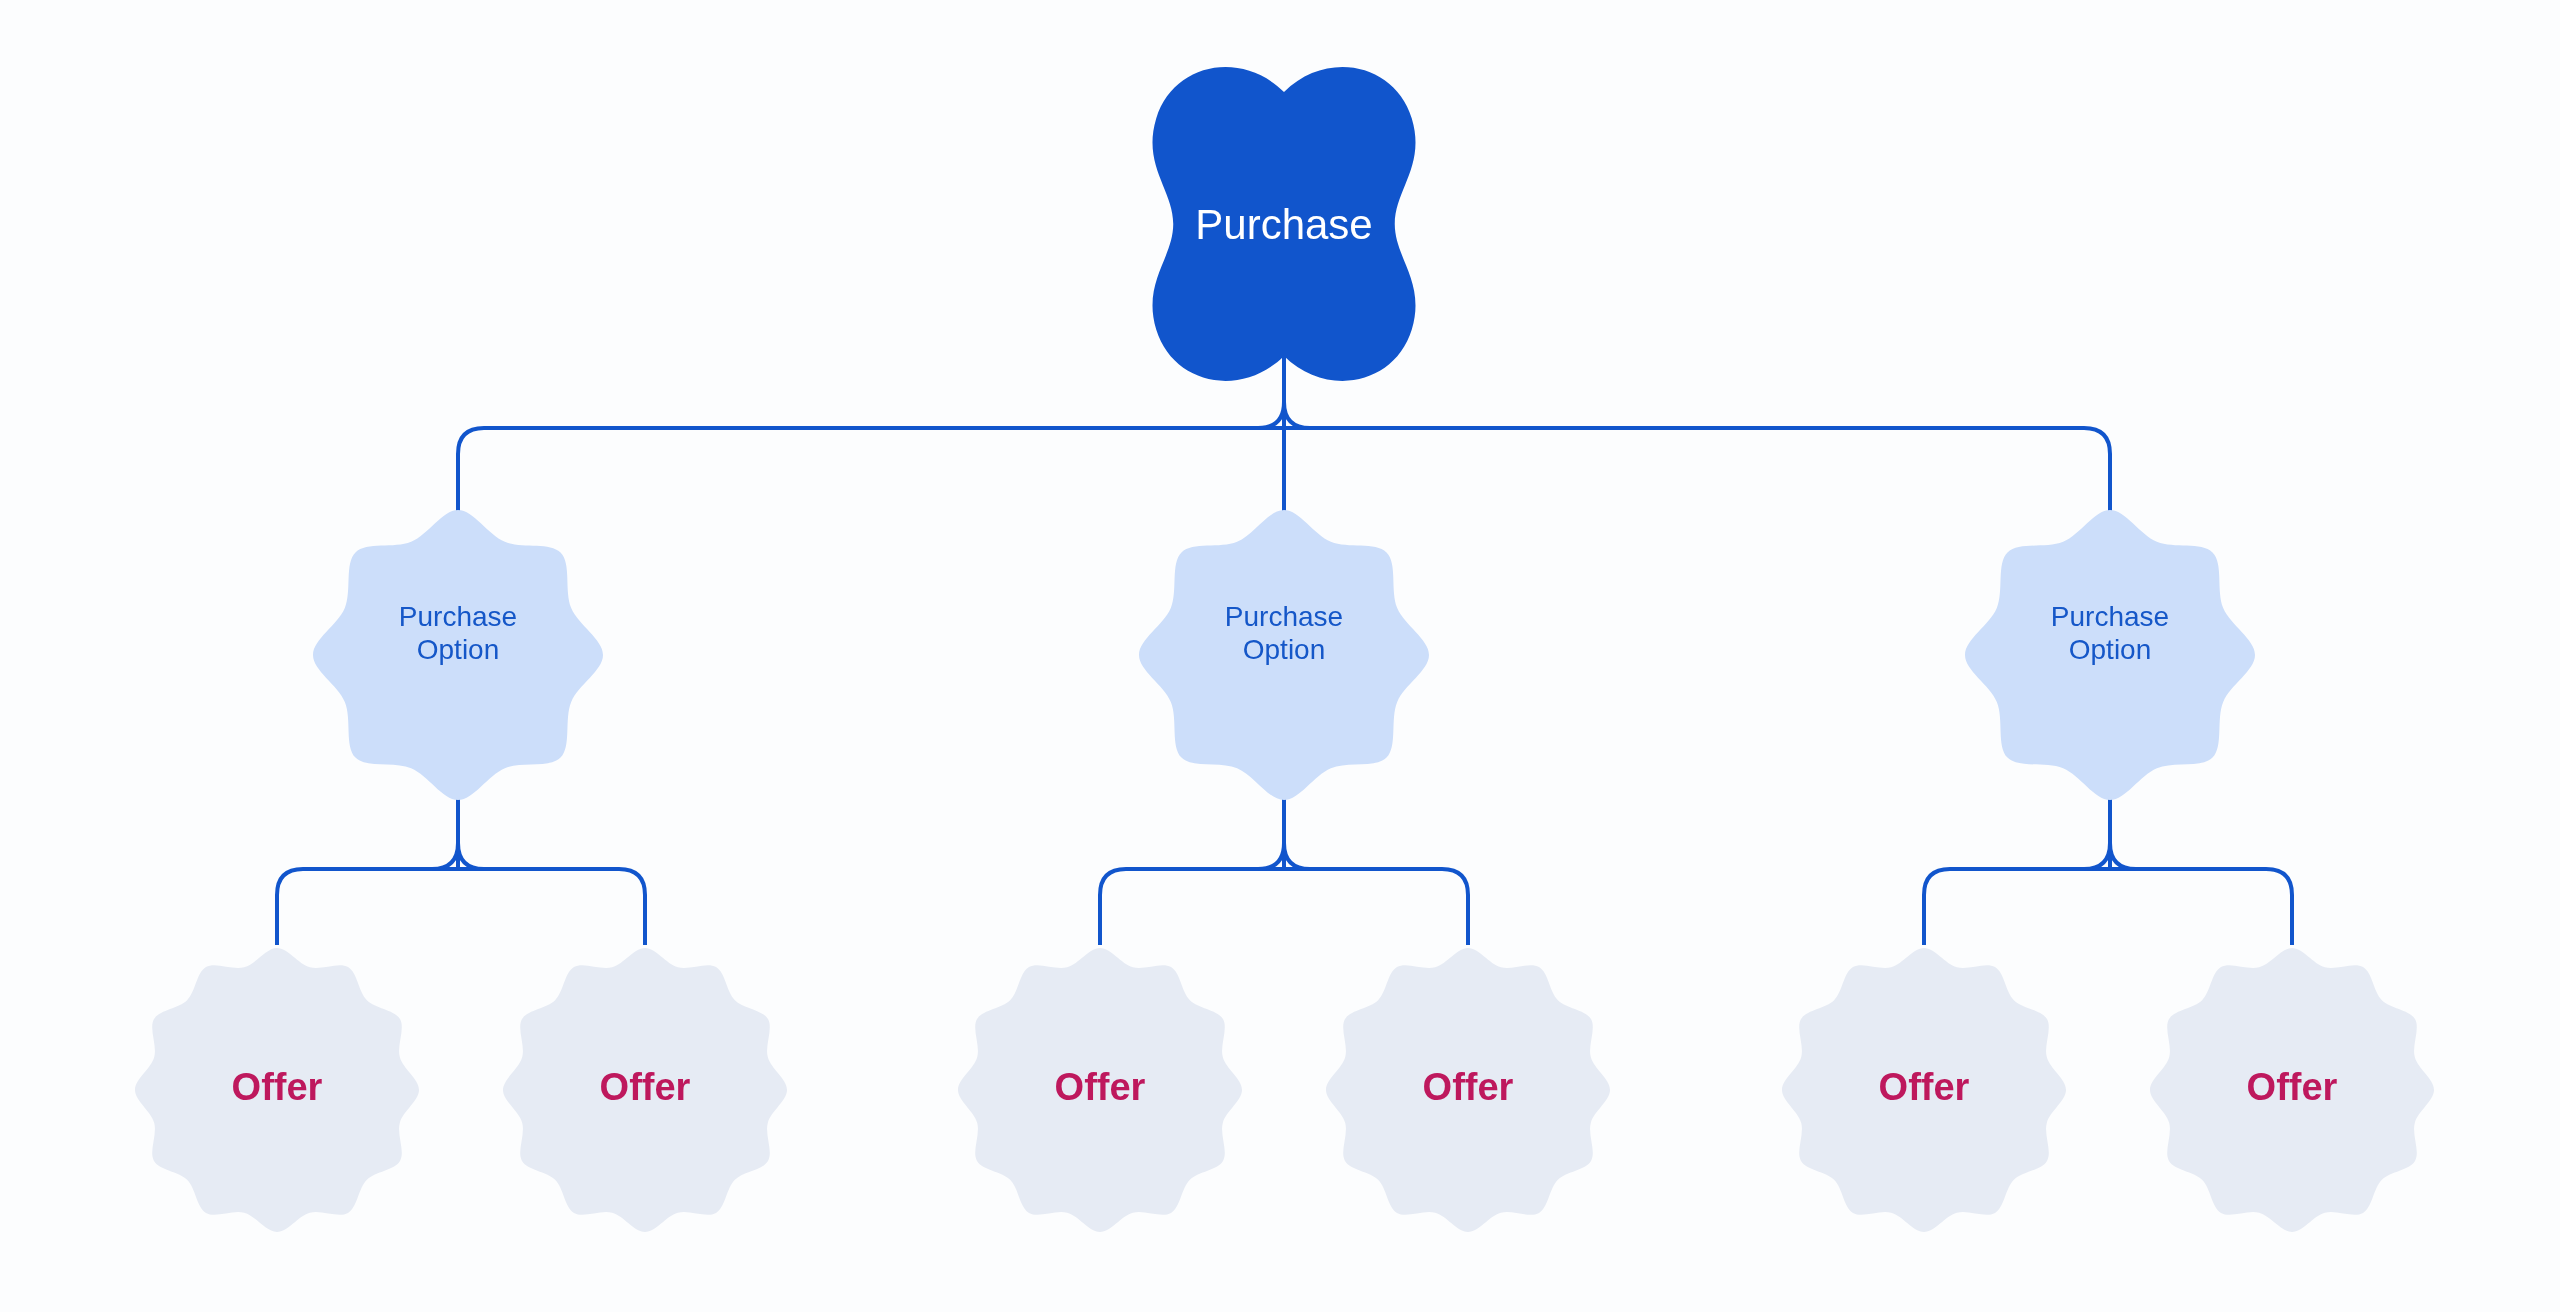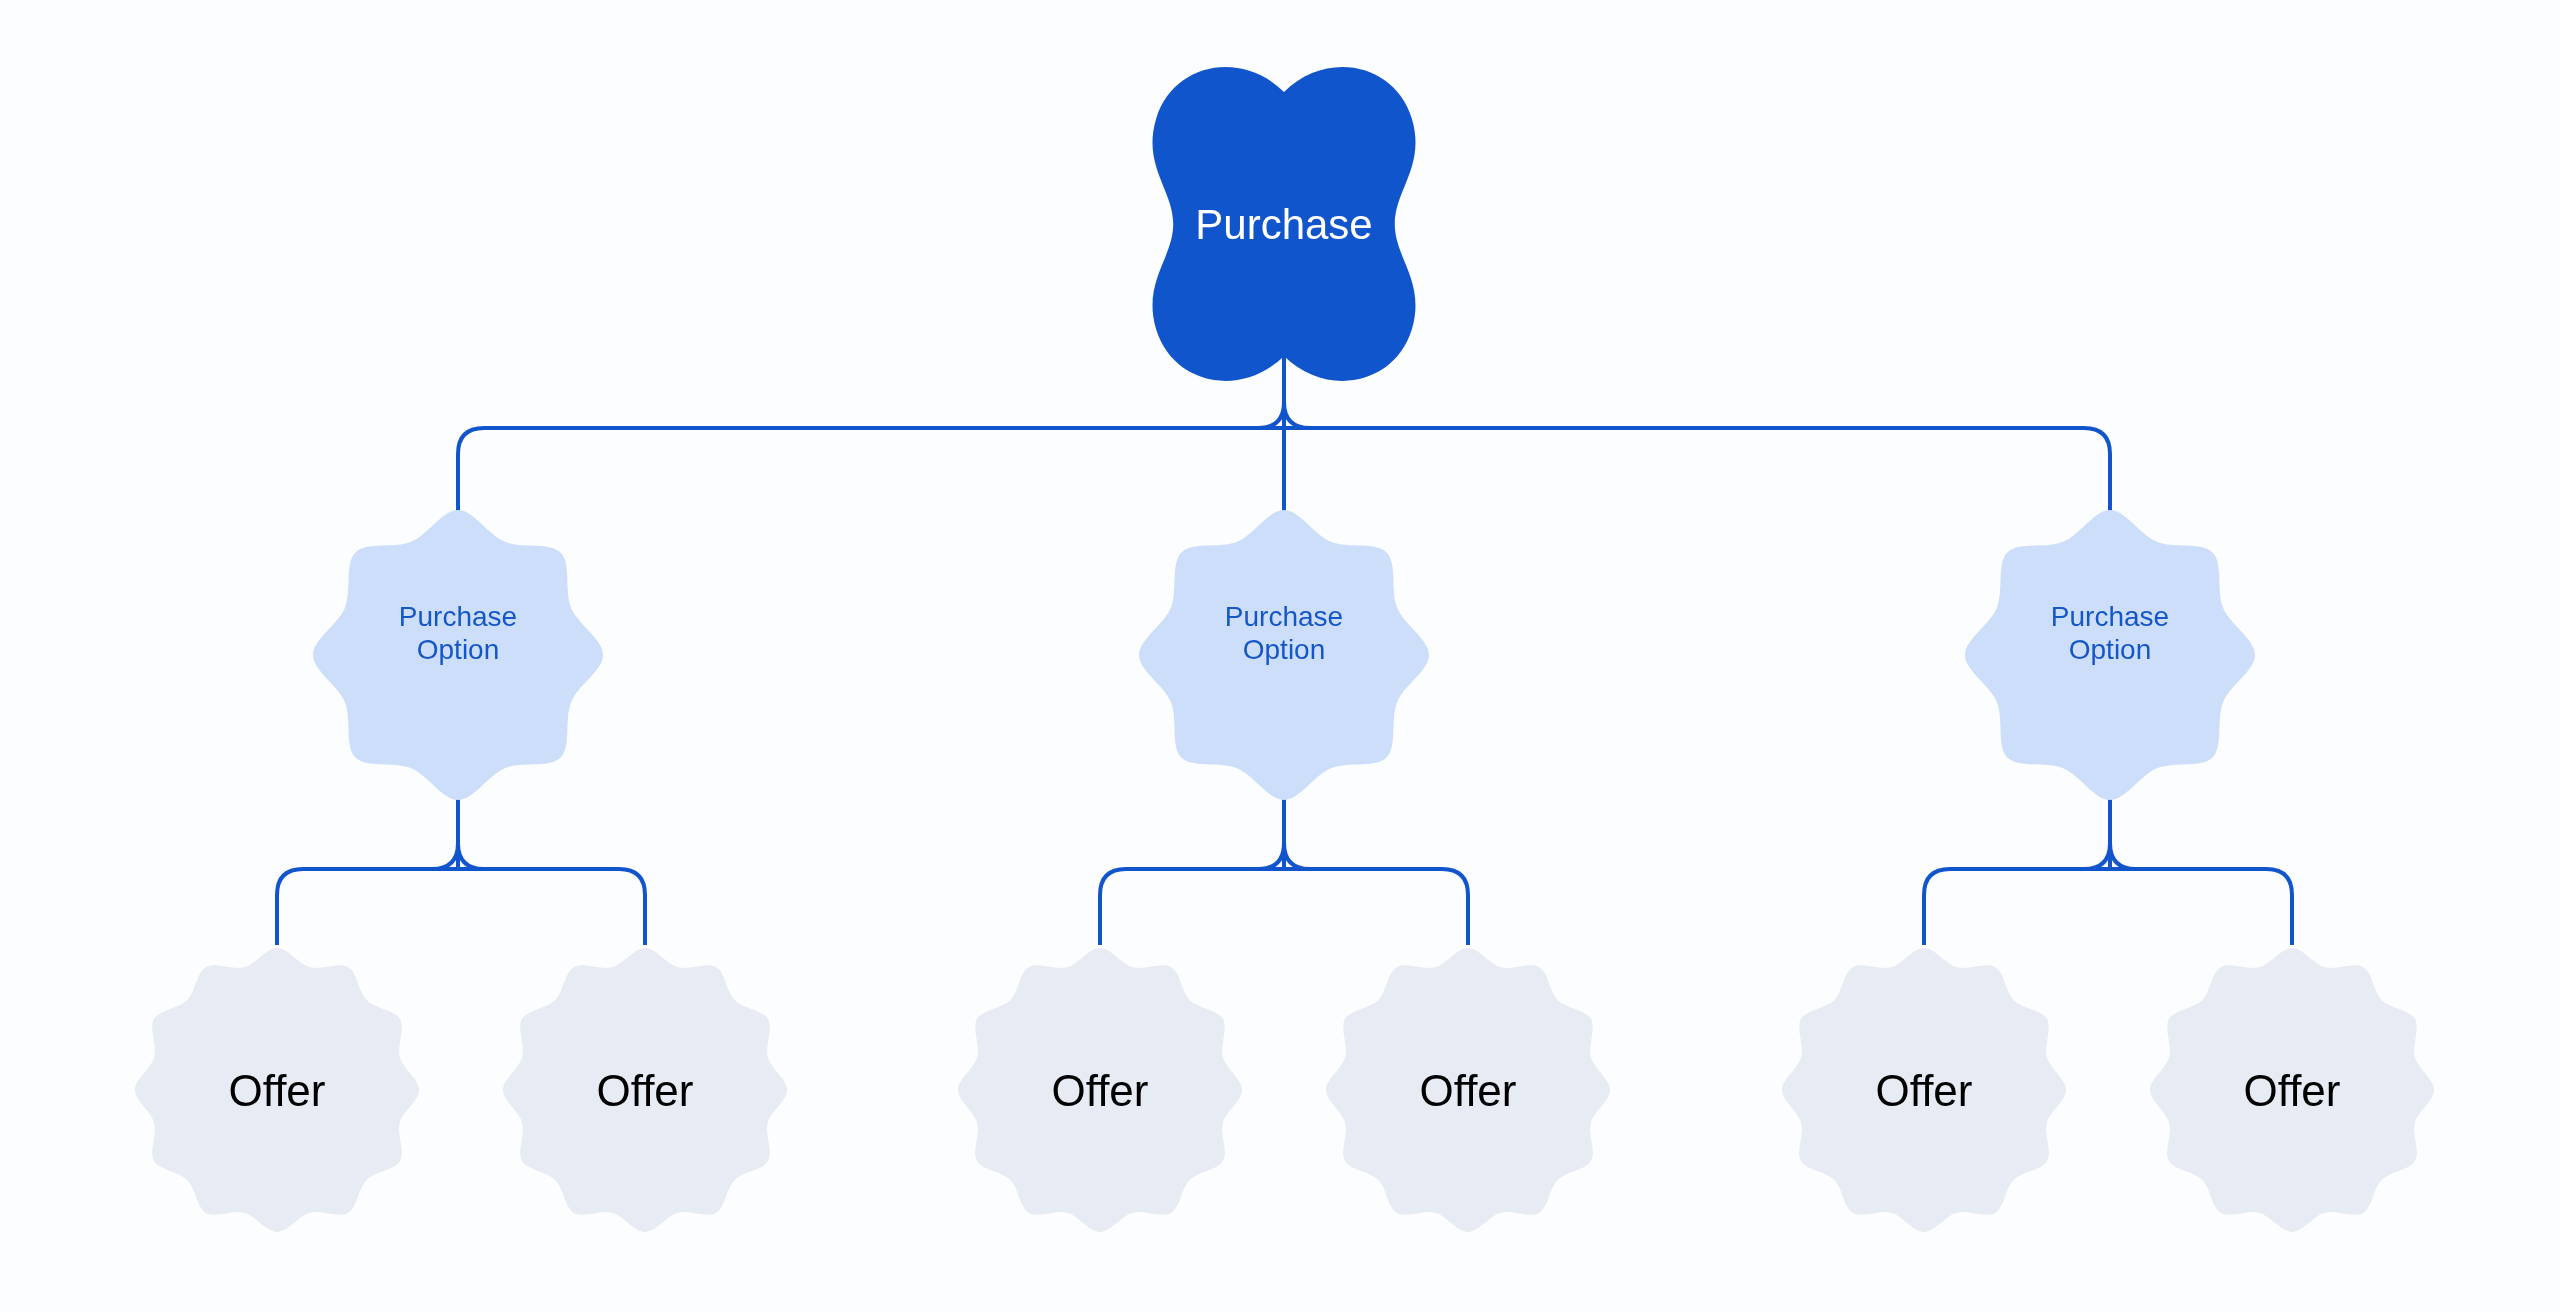--- a/index.html
+++ b/index.html
@@ -39,23 +39,23 @@
     font-size: 42px;
     font-weight: 400;
     color: #ffffff;
   }
   .label-po {
     font-size: 28px;
     font-weight: 400;
     color: #1557c8;
   }
   .label-offer {
-    font-size: 44px;
-    font-weight: 400;
-    color: #000000;
+    font-size: 38px;
+    font-weight: 700;
+    color: #be185d;
   }
 </style>
 </head>
 <body>
 
 <div id="diagram-root">
 
   <svg id="diagram-svg" viewBox="0 0 2560 1312">
     <defs>
 

